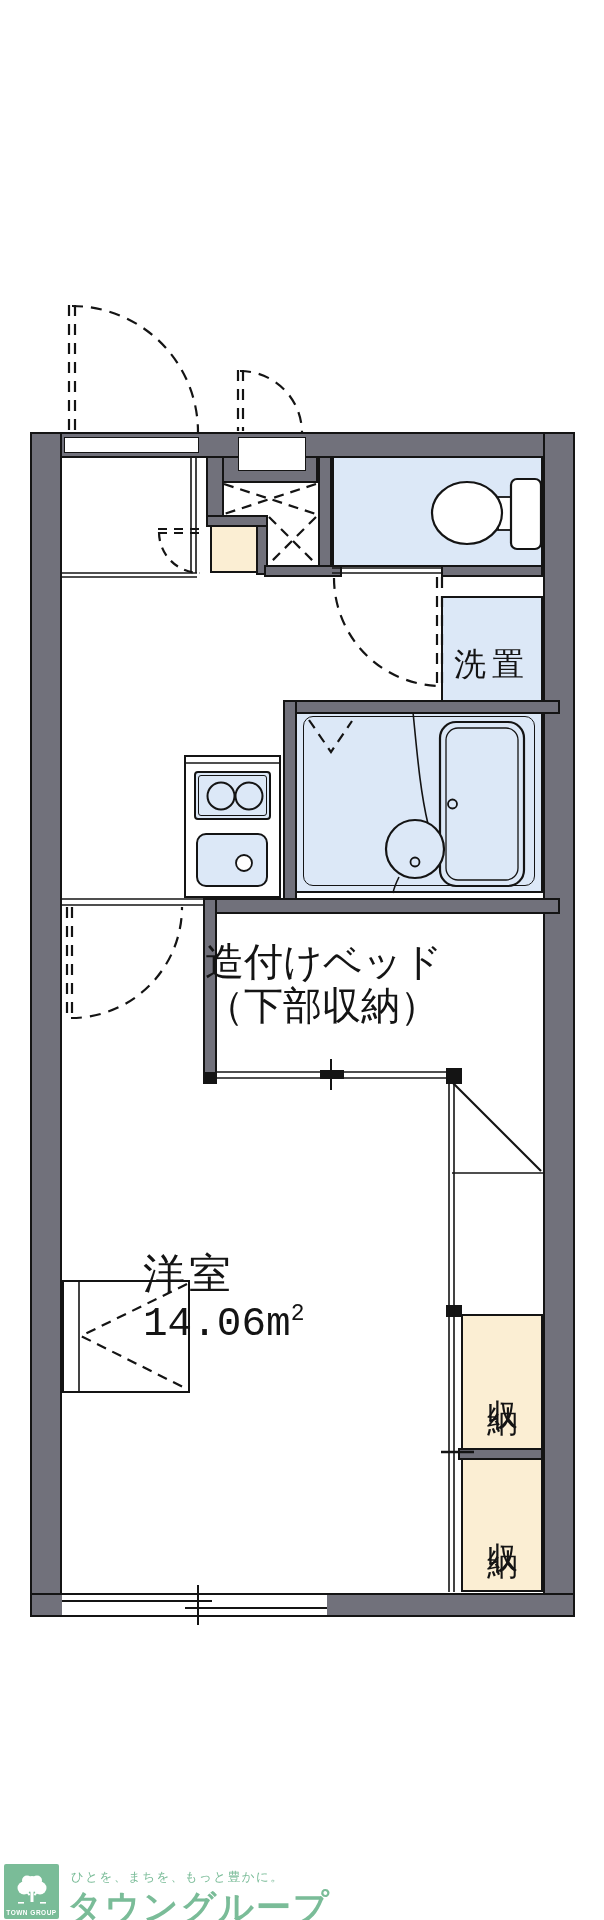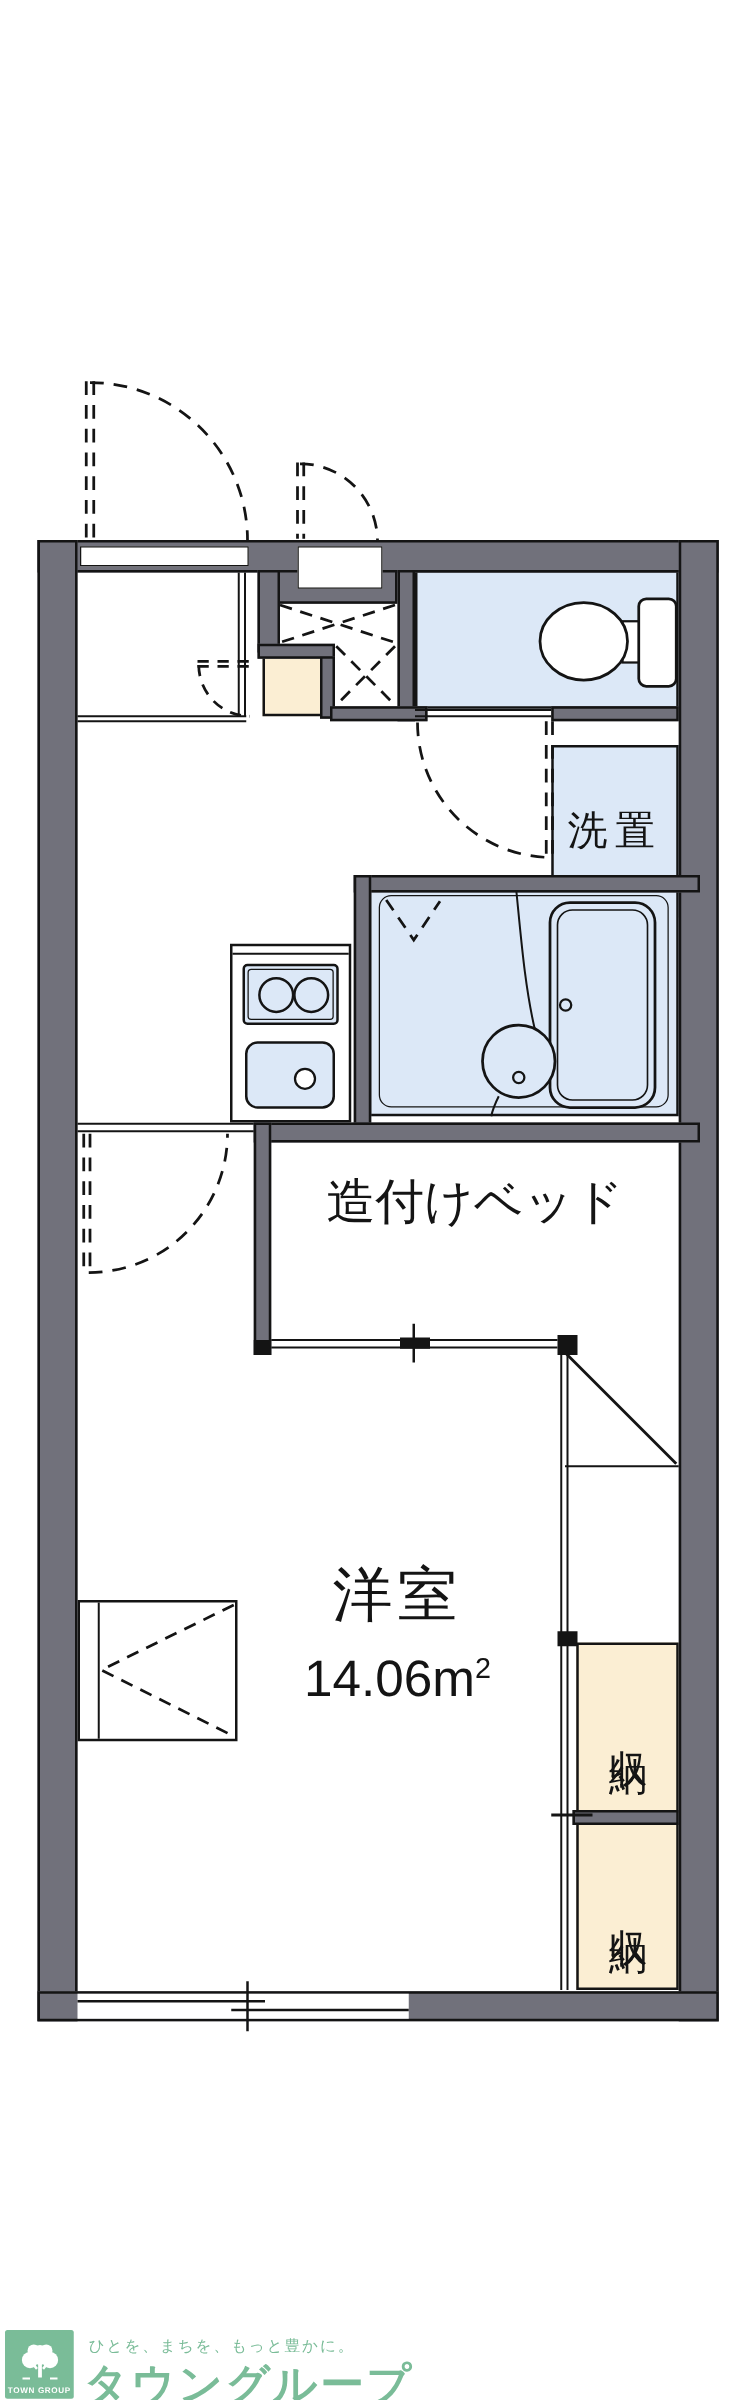--- a/index.html
+++ b/index.html
@@ -7,28 +7,28 @@
           font-family:"Liberation Sans","DejaVu Sans",sans-serif;color:#141414;}
   .abs{position:absolute;box-sizing:border-box;}
   .wall{position:absolute;box-sizing:border-box;background:#71717b;border:2px solid #141414;}
   .capblk{position:absolute;background:#141414;}
   .recess{position:absolute;box-sizing:border-box;background:#ffffff;border:1.5px solid #141414;}
   .blue{position:absolute;box-sizing:border-box;background:#dce8f7;border:2px solid #141414;}
   .cream{position:absolute;box-sizing:border-box;background:#fbeed3;border:2px solid #141414;
          display:flex;align-items:center;justify-content:center;}
   .whitebox{position:absolute;box-sizing:border-box;background:#ffffff;border:2px solid #141414;}
   .innerline{position:absolute;box-sizing:border-box;border:1.4px solid #141414;background:transparent;}
-  .label{position:absolute;color:#141414;text-align:center;}
+  .label{position:absolute;color:#141414;}
   .v-label{writing-mode:vertical-rl;text-orientation:upright;font-size:31px;letter-spacing:7px;color:#141414;}
   #laundry-label-box{display:flex;align-items:center;justify-content:center;
      font-size:32px;letter-spacing:6px;}
   #bed-label{left:205px;top:940px;width:350px;font-size:39px;line-height:1.12;}
   #room-label-block{left:143px;top:1252px;width:350px;}
-  .room-name{font-size:48px;line-height:1.05;letter-spacing:4px;}
-  .room-area{font-size:41px;line-height:1.05;margin-top:20px;}
+  .room-name{font-size:42px;line-height:1.05;letter-spacing:4px;}
+  .room-area{font-size:41px;line-height:1.05;margin-top:6px;font-family:Liberation Mono, monospace;}
   .room-area sup{font-size:23px;}
   .room-jo{font-size:41px;line-height:1.05;margin-top:2px;}
   svg.overlay{position:absolute;left:0;top:0;z-index:6;pointer-events:none;}
   
   #logo-square{position:absolute;left:4px;top:1864px;width:55px;height:55px;background:#7abc98;
      border-radius:2px;display:flex;flex-direction:column;align-items:center;justify-content:flex-end;}
   #logo-square .town{color:#ffffff;font-size:6.5px;font-weight:bold;letter-spacing:.5px;margin-bottom:3px;}
   #tagline{position:absolute;left:71px;top:1869px;font-size:12.5px;letter-spacing:1.5px;color:#7abc98;font-weight:normal;}
   #brand-name{position:absolute;left:67px;top:1884px;font-size:35px;letter-spacing:2px;color:#7abc98;font-weight:bold;}
 </style>
@@ -179,20 +179,21 @@
 
     <g stroke="#141414">
       <circle cx="221" cy="796" r="13.5" fill="#dce8f7" stroke-width="2"></circle>
       <circle cx="249" cy="796" r="13.5" fill="#dce8f7" stroke-width="2"></circle>
       <circle cx="244" cy="863" r="8" fill="#ffffff" stroke-width="1.8"></circle>
     </g>
   </svg>
 
   <div class="label" id="bed-label">
     <div>造付けベッド</div>
+    <div>（下部収納）</div>
   </div>
 
   <div class="label" id="room-label-block">
     <div class="room-name">洋室</div>
     <div class="room-area"><span>14.06m</span><sup>2</sup></div>
   </div>
 
   <div id="logo-square">
     <svg width="40" height="36" viewBox="0 0 40 36">
       <g fill="#ffffff">

